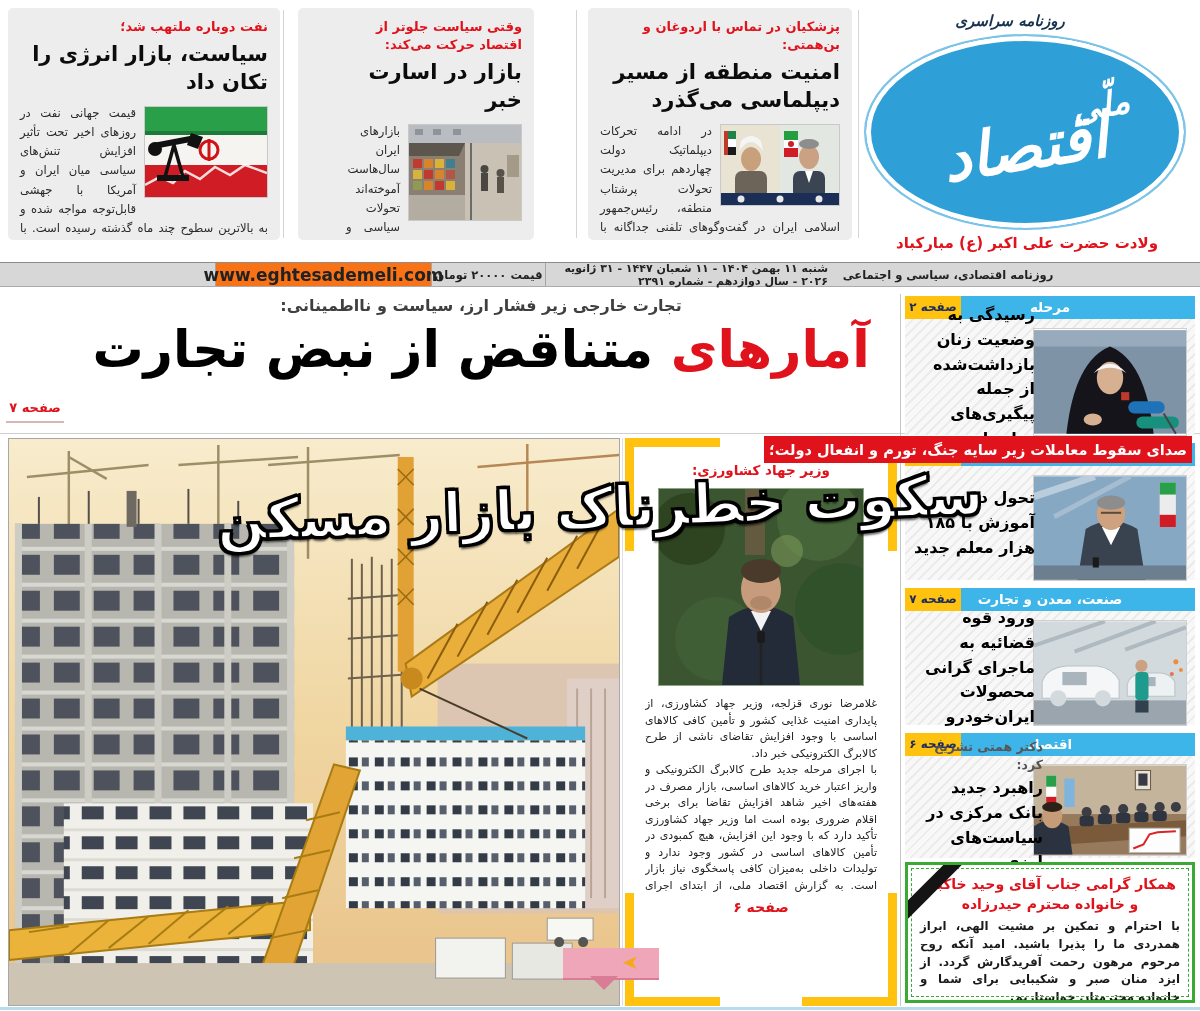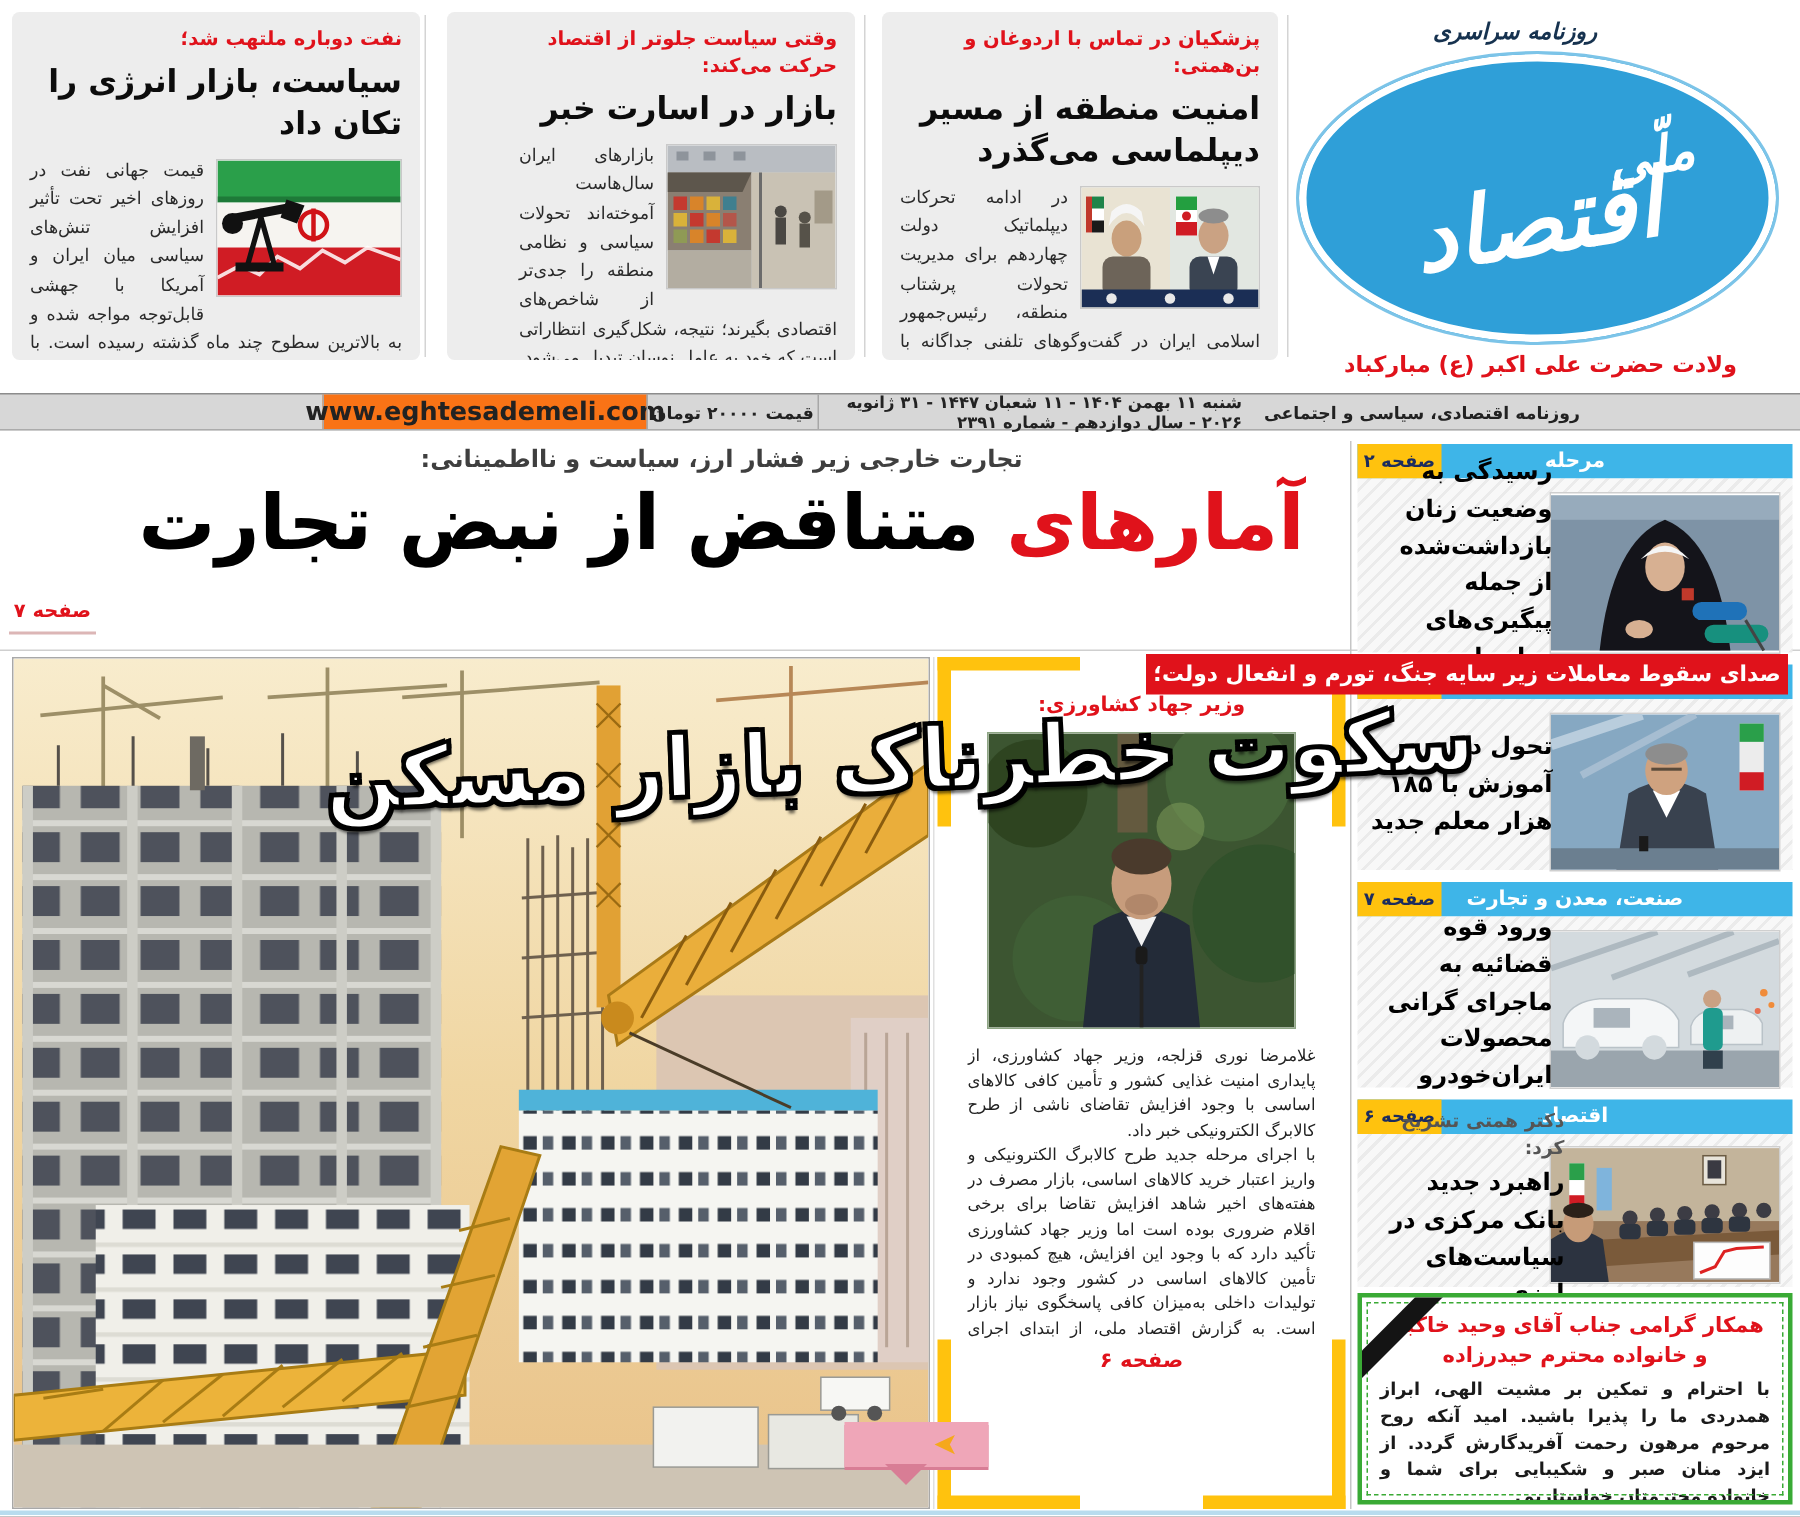--- a/index.html
+++ b/index.html
@@ -129,21 +129,21 @@
             <rect x="0" y="68" width="118" height="12" fill="#1b2e55"></rect>
             <circle cx="20" cy="74" r="3.5" fill="#e8e8e8"></circle>
             <circle cx="59" cy="74" r="3.5" fill="#e8e8e8"></circle>
             <circle cx="98" cy="74" r="3.5" fill="#e8e8e8"></circle>
           </svg></span>
       <span>در ادامه تحرکات دیپلماتیک دولت چهاردهم برای مدیریت تحولات پرشتاب منطقه، رئیس‌جمهور اسلامی ایران در گفت‌وگوهای تلفنی جداگانه با رؤسای جمهور ترکیه و امارات متحده عربی، ضمن بررسی آخرین تحولات سیاسی و امنیتی، بر ضرورت اتخاذ راهکارهای...</span>
     </div>
 
   </div>
 
-  <div class="topbox box2" style="left:298px;width:272px;padding-left:48px;">
+  <div class="topbox box2" style="left:298px;width:236px;padding-left:48px;">
     <div class="kicker">وقتی سیاست جلوتر از اقتصاد حرکت می‌کند:</div>
     <h2>بازار در اسارت خبر</h2>
     <div class="tbody">
       <span class="simg" style="width:112px;height:95px;"><svg width="112" height="95" viewBox="0 0 112 95">
             <rect width="112" height="95" fill="#cfd2d4"></rect>
             <rect y="0" width="112" height="18" fill="#b9bdc2"></rect>
             <rect x="6" y="4" width="8" height="6" fill="#8e949b"></rect>
             <rect x="24" y="4" width="8" height="6" fill="#8e949b"></rect>
             <rect x="44" y="4" width="8" height="6" fill="#8e949b"></rect>
             <rect x="0" y="18" width="56" height="52" fill="#8a7f72"></rect>

